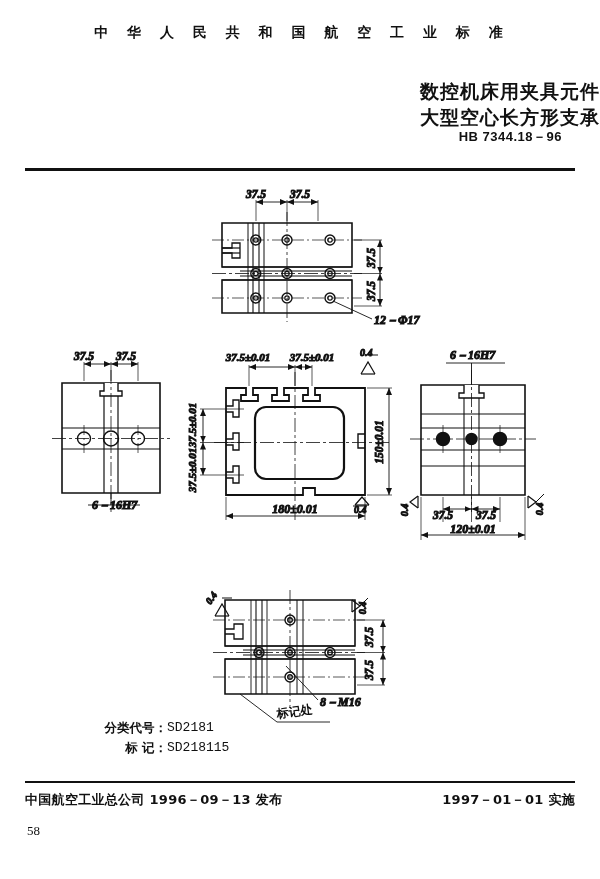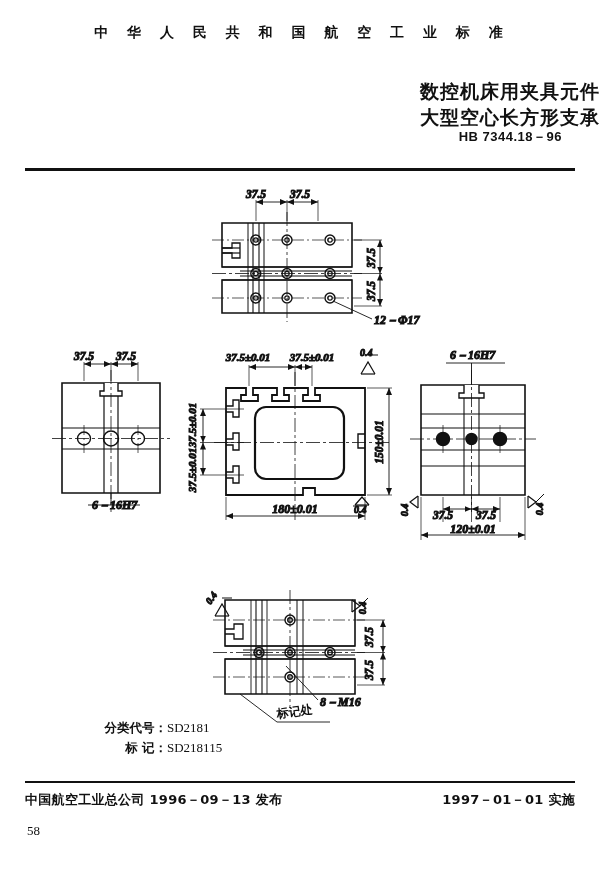--- a/index.html
+++ b/index.html
@@ -50,21 +50,21 @@
     font-family:"Liberation Serif","DejaVu Serif",serif;
   }
 
   
   .class-block{
     position:absolute;left:95px;top:718px;font-size:12.5px;line-height:20px;
     font-family:"DejaVu Sans","Liberation Sans",sans-serif;
   }
   .class-row{display:flex;}
   .class-key{width:72px;font-weight:bold;display:inline-block;text-align:right;}
-  .class-val{font-family:Liberation Serif, serif;font-size:13px;}
+  .class-val{font-family:Liberation Mono, monospace;font-size:13px;}
 
   
   svg.dwg{position:absolute;left:0;top:0;width:600px;height:879px;
           pointer-events:none;}
   svg.dwg text{
     font-family:"Liberation Serif","DejaVu Serif",serif;
     font-style:italic;font-weight:bold;fill:#111;
   }
 </style>
 </head>

